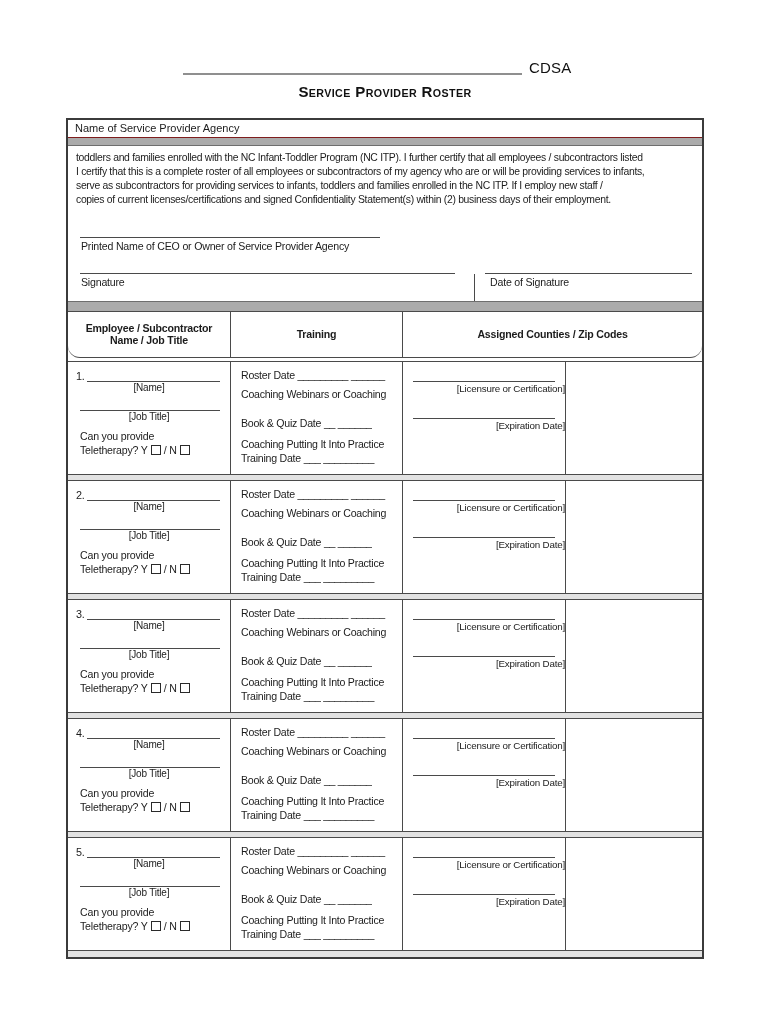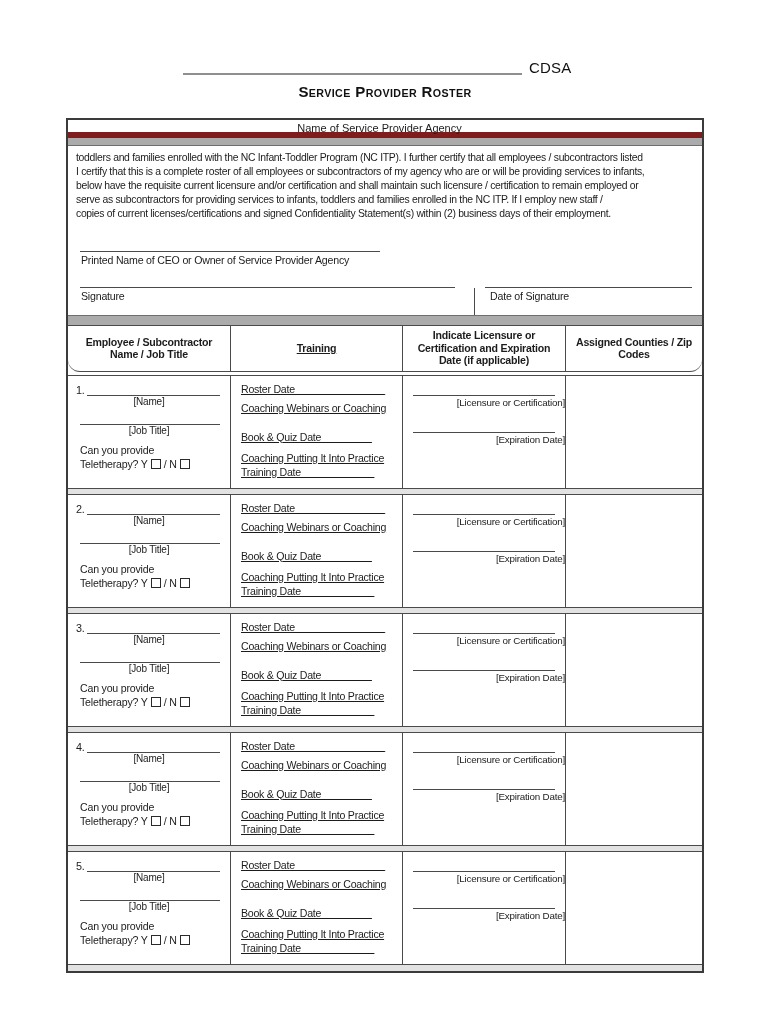--- a/index.html
+++ b/index.html
@@ -13,22 +13,22 @@
   .cdsa-label { position:absolute; left:529px; top:59px; font-size:15px; font-weight:normal;
                 letter-spacing:0.2px; color:#111; }
   .page-title { position:absolute; left:0; top:83px; width:770px; text-align:center;
                 font-size:15.5px; font-weight:bold; font-variant:small-caps;
                 letter-spacing:0.4px; color:#111; transform:scaleX(0.97); }
 
   
   .main-box { position:absolute; left:66px; top:118px; width:638px;
               border:2px solid #3b3b3b; background:#fff; }
 
-  .agency-row { height:18px; border-bottom:6px solid #7f1d1d; padding:2px 18px 0 7px;
-                font-size:11px; color:#1c1c1c;text-align:center; }
+  .agency-row { height:18px; border-bottom:1px solid #7f1d1d; padding:2px 18px 0 7px;
+                font-size:11px; color:#1c1c1c; }
 
   .bar { width:100%; }
   .bar.medium { height:8px; background:#ababab; border-bottom:1px solid #6e6e6e; }
   .bar.medium2 { height:11px; background:#ababab; border-top:1px solid #6e6e6e; border-bottom:1px solid #4a4a4a; }
   .bar.light { height:7px; background:#e2e2e2; border-top:1px solid #4a4a4a; border-bottom:1px solid #4a4a4a; }
   .bar.bottomband { height:7px; background:#e2e2e2; border-top:1px solid #4a4a4a; }
 
   .cert { padding:5px 8px 4px 8px; }
   .cert-line { font-size:10.4px; line-height:13.9px; letter-spacing:-0.3px;
                white-space:nowrap; overflow:hidden; color:#1c1c1c; }
@@ -43,21 +43,21 @@
   .date-label { position:absolute; left:422px; top:65px; font-size:10.6px; letter-spacing:-0.2px; }
 
   
   .thead { display:flex; height:46px; border-bottom:1px solid #4a4a4a;border-radius:12px; }
   .th { display:flex; align-items:center; justify-content:center; text-align:center;
         font-weight:bold; font-size:10.6px; line-height:12.5px; letter-spacing:-0.2px;
         padding:2px 8px; }
   .sep-white { height:4px; background:#fff; border-bottom:1px solid #4a4a4a; }
 
   .c1 { width:163px; border-right:1px solid #4a4a4a; }
-  .c2 { width:172px; border-right:1px solid #4a4a4a;text-decoration:underline; }
+  .c2 { width:172px; border-right:1px solid #4a4a4a; }
   .c3 { width:163px; border-right:1px solid #4a4a4a; }
   .c4 { flex:1; }
 
   .trow { display:flex; height:112px; }
   .cell { position:relative; font-size:10.6px; letter-spacing:-0.2px; }
 
   .numrow { display:flex; align-items:flex-end; margin:7px 10px 0 8px; height:13px; }
   .rownum { font-size:10.8px; padding-right:2px; }
   .fillline { flex:1; border-bottom:1px solid #4a4a4a; height:12px; }
   .center-lab { text-align:center; font-size:10px; color:#222; margin-top:0; letter-spacing:-0.2px; }
@@ -88,41 +88,39 @@
   <div class="main-box">
 
     <div class="agency-row">
       <span>Name of Service Provider Agency</span>
     </div>
     <div class="bar medium"></div>
 
     <div class="cert">
       <div class="cert-line">toddlers and families enrolled with the NC Infant-Toddler Program (NC ITP). I further certify that all employees / subcontractors listed</div>
       <div class="cert-line">I certify that this is a complete roster of all employees or subcontractors of my agency who are or will be providing services to infants,</div>
-      <div class="cert-line">below have the requisite current licensure and/or certification and shall maintain such licensure / certification to remain employed or</div>
       <div class="cert-line">serve as subcontractors for providing services to infants, toddlers and families enrolled in the NC ITP. If I employ new staff /</div>
       <div class="cert-line">copies of current licenses/certifications and signed Confidentiality Statement(s) within (2) business days of their employment.</div>
     </div>
 
     <div class="sig-area">
       <div class="pn-line"></div>
       <div class="pn-label">Printed Name of CEO or Owner of Service Provider Agency</div>
       <div class="sig-line"></div>
       <div class="sig-label">Signature</div>
       <div class="sig-divider"></div>
       <div class="date-line"></div>
       <div class="date-label">Date of Signature</div>
     </div>
 
     <div class="bar medium2"></div>
 
     <div class="thead">
       <div class="th c1">Employee / Subcontractor Name / Job Title</div>
       <div class="th c2">Training</div>
-      <div class="th c3">Indicate Licensure or Certification and Expiration Date (if applicable)</div>
       <div class="th c4">Assigned Counties / Zip Codes</div>
     </div>
     <div class="sep-white"></div>
 
     <div class="trow">
       <div class="cell c1">
         <div class="numrow">
           <span class="rownum">1.</span>
           <span class="fillline"></span>
         </div>

